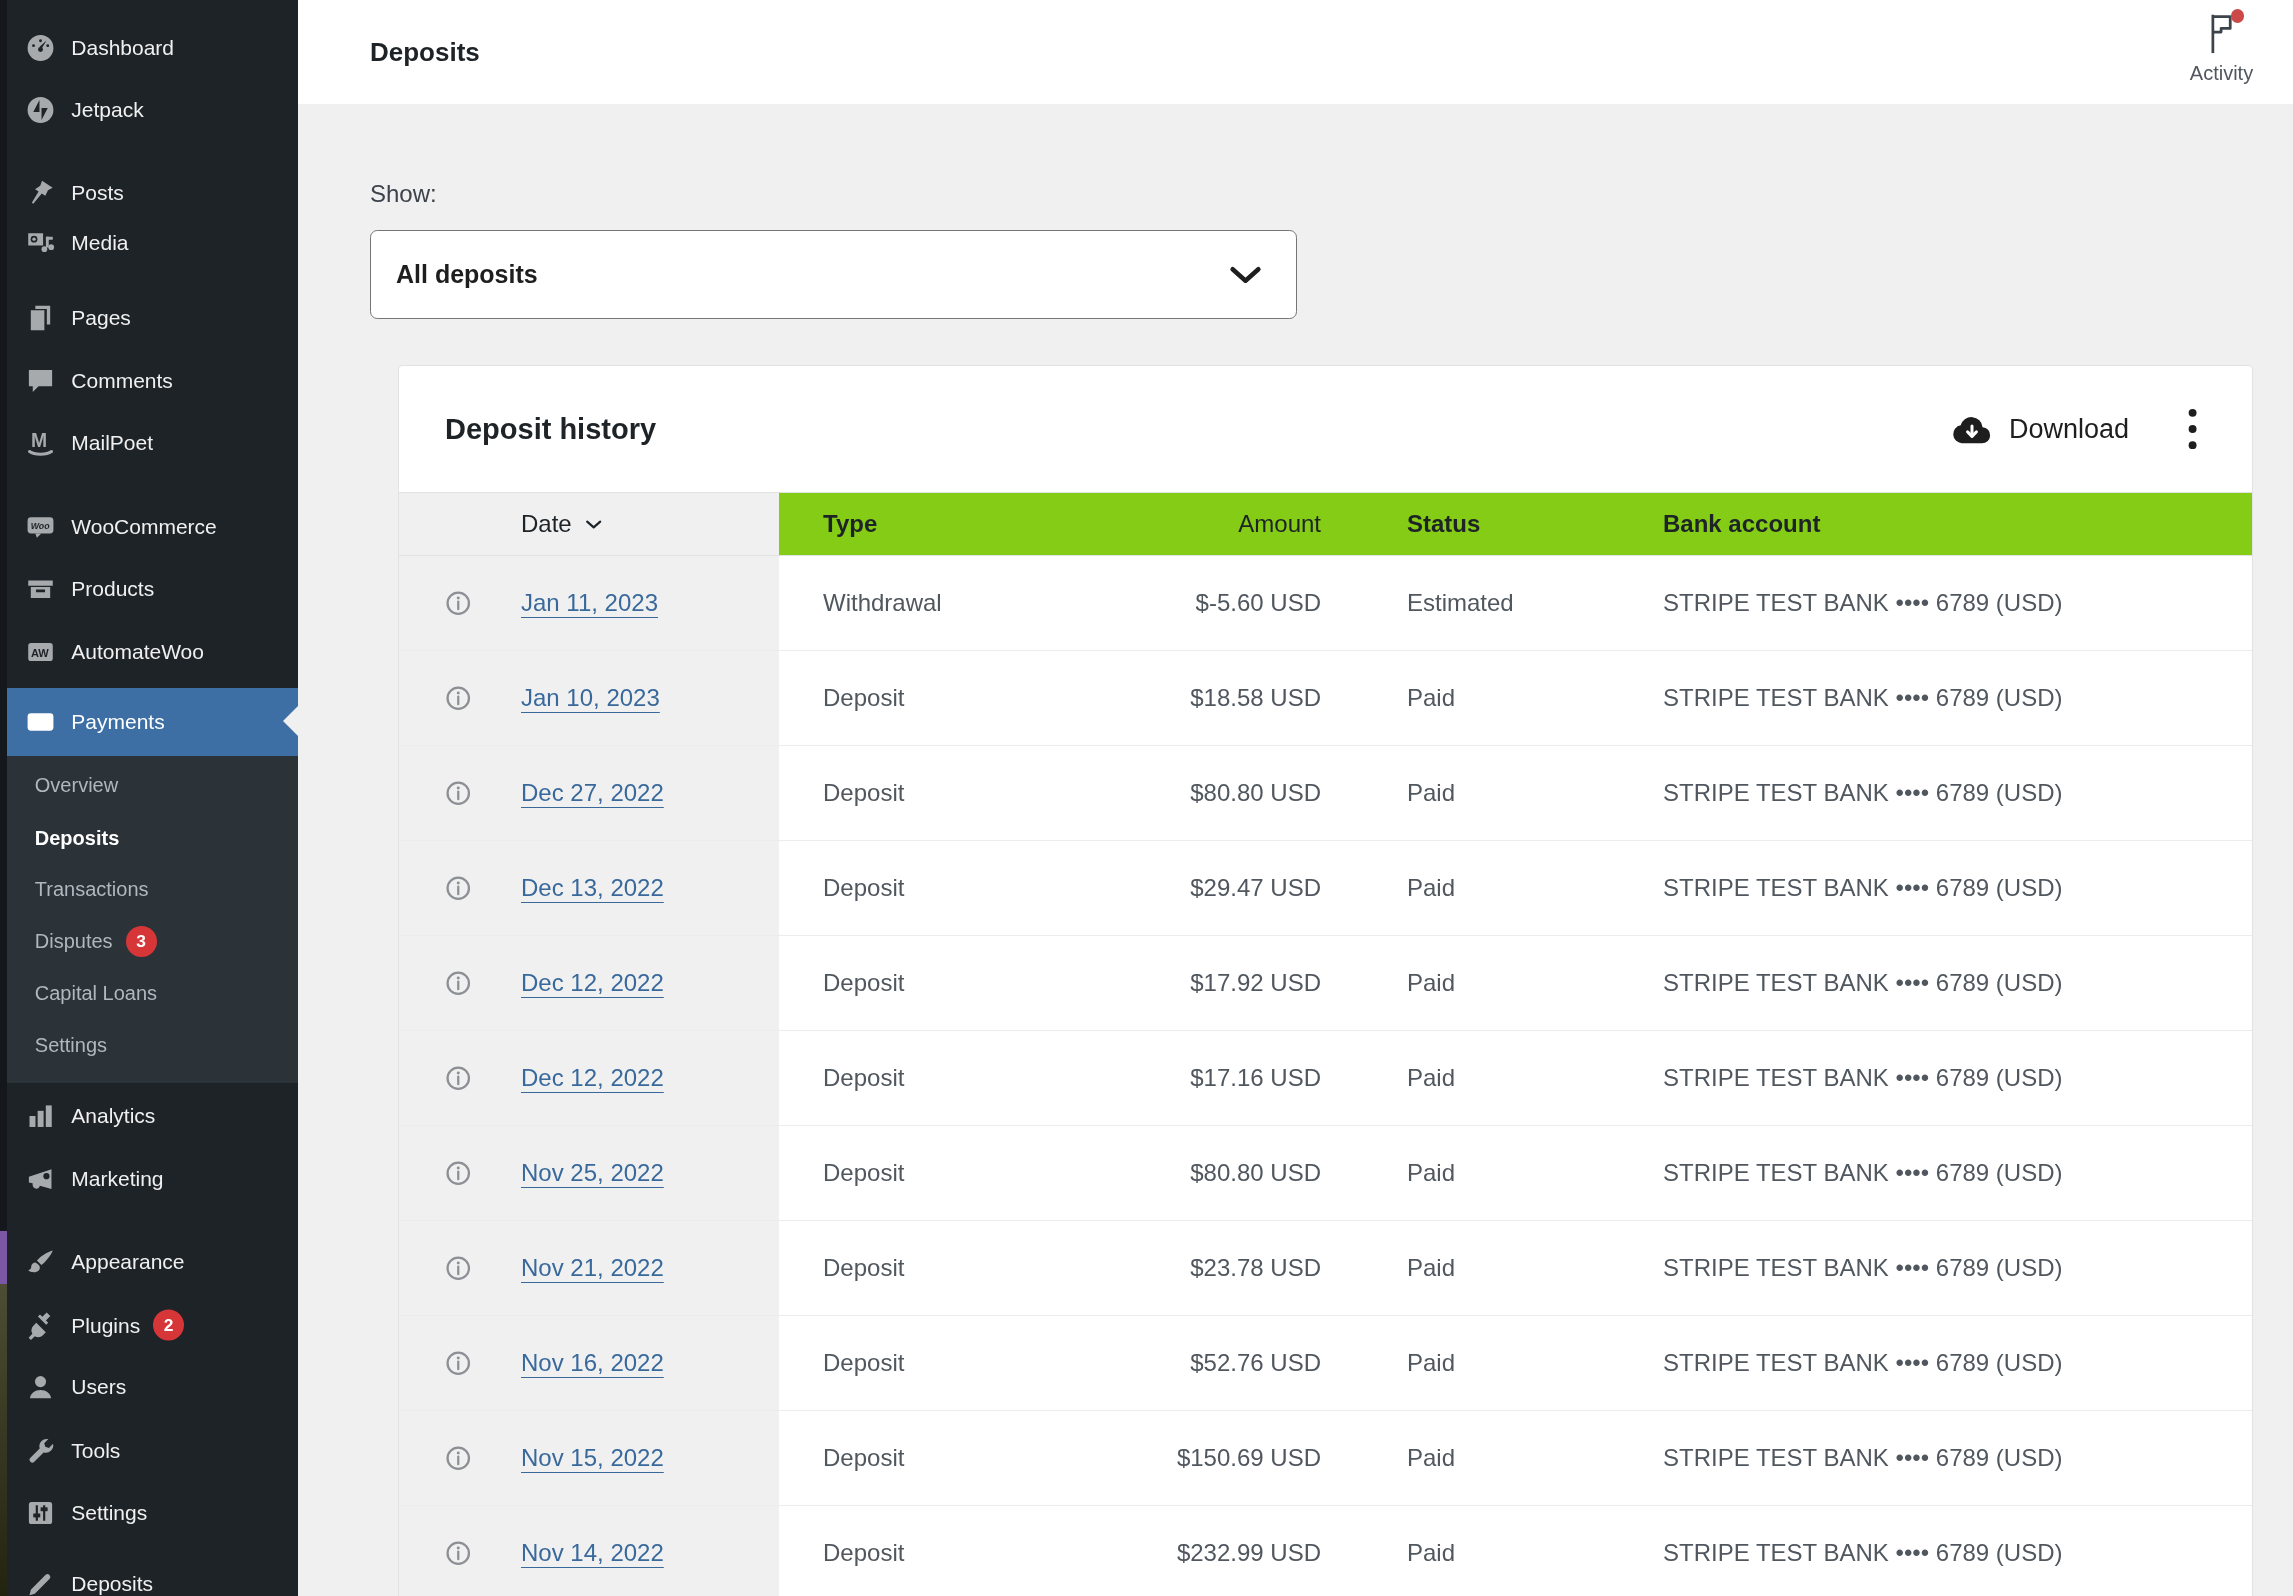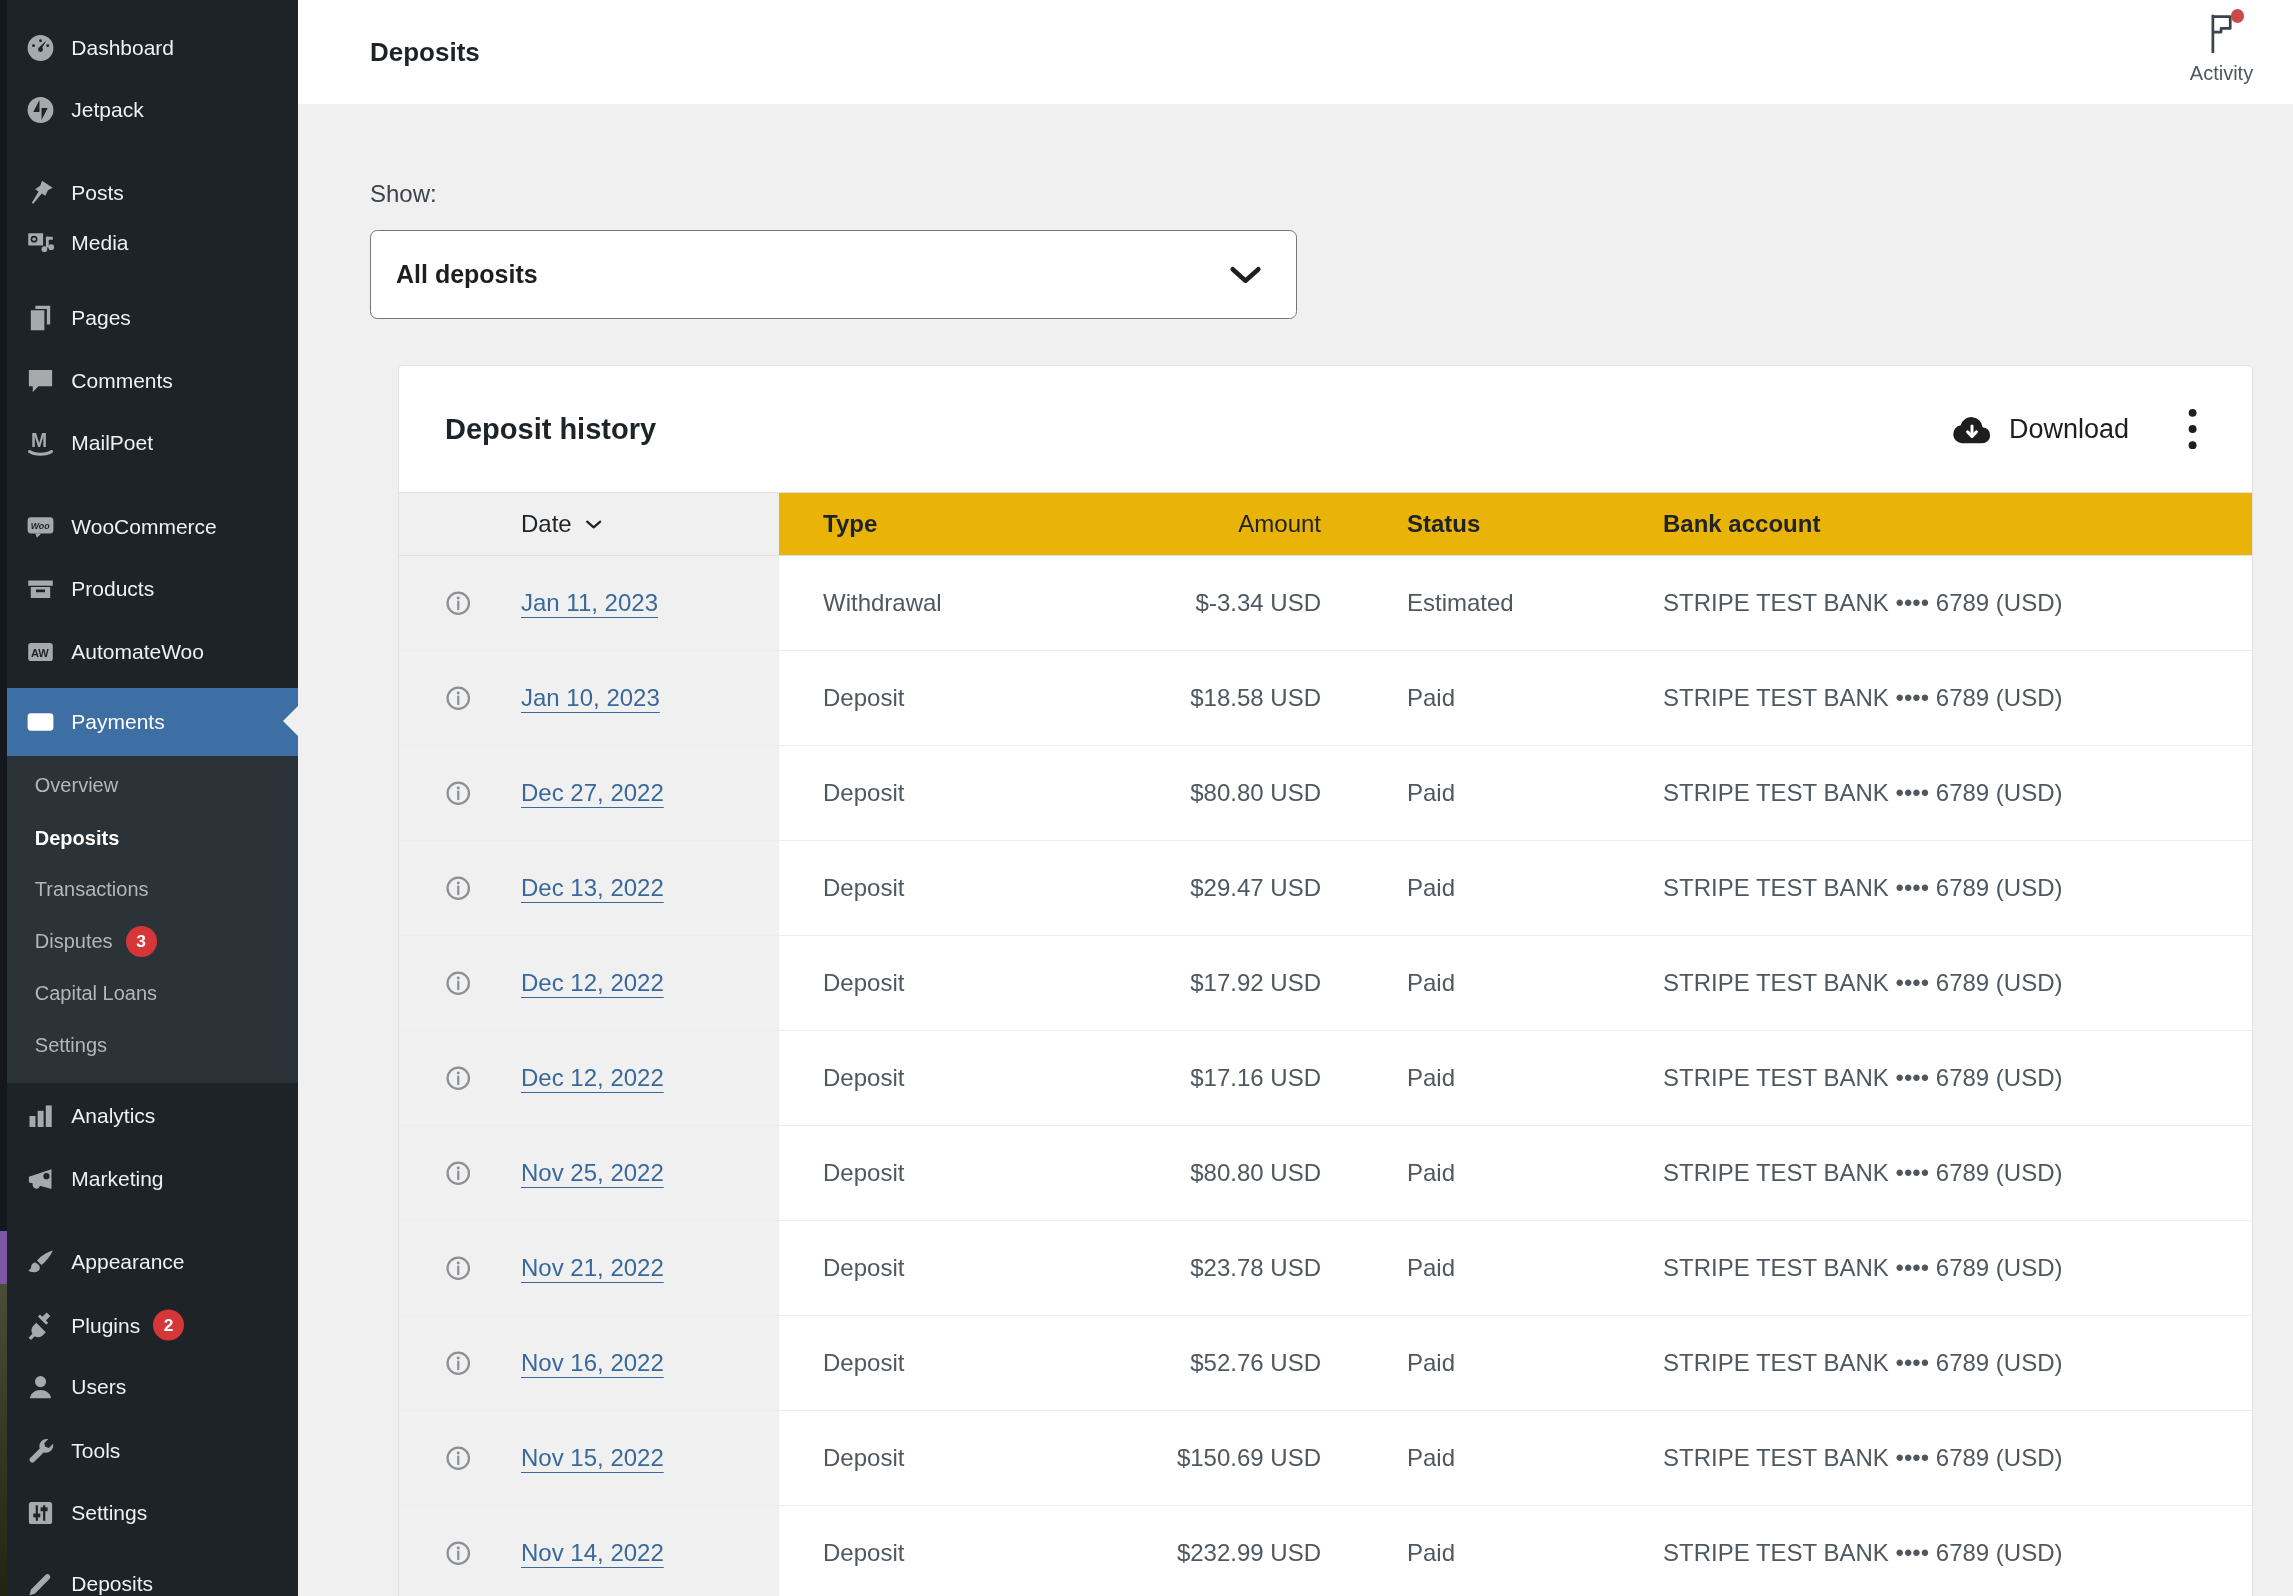--- a/index.html
+++ b/index.html
@@ -54,21 +54,21 @@
   .card{position:absolute;left:72px;top:365px;width:1855px;bottom:0;background:#fff;
     border:0.9px solid #e2e2e2;border-bottom:none;border-radius:4.6px 4.6px 0 0;box-sizing:border-box;overflow:hidden;margin-left:28px;}
   .card-head{position:relative;height:126px;}
   .card-title{position:absolute;left:46px;top:0;height:100%;display:flex;align-items:center;
     font-size:29px;font-weight:700;color:#1d2327;}
   .download{position:absolute;top:0;height:100%;right:123px;display:flex;align-items:center;gap:16.5px;
     cursor:pointer;font-size:27px;color:#1e1e1e;}
   .kebab{position:absolute;top:0;height:100%;right:48px;display:flex;align-items:center;cursor:pointer;padding:0 7.3px;}
 
   .thead,.trow{display:grid;grid-template-columns:101px 279px 379px 187px 299px 1fr;}
-  .thead{height:64px;border-top:0.9px solid #e2e2e2;border-bottom:0.9px solid #e2e2e2;background:#eab308;
+  .thead{height:64px;border-top:0.9px solid #e2e2e2;border-bottom:0.9px solid #e2e2e2;background:#84cc16;
     font-size:24px;color:#1d2327;box-sizing:border-box;}
   .thead>div{display:flex;align-items:center;}
   .th-info,.th-date{background:#f0f0f1;}
   .th-date{padding-left:21px;gap:13px;cursor:pointer;}
   .th-type{padding-left:44px;font-weight:700;}
   .th-amount{justify-content:flex-end;padding-right:24px;cursor:pointer;}
   .th-status{padding-left:62px;font-weight:700;}
   .th-bank{padding-left:19px;font-weight:700;}
 
   .trow{height:95px;border-bottom:0.9px solid #ececec;font-size:24px;color:#50575e;box-sizing:border-box;}
@@ -391,21 +391,21 @@
                   <circle cx="12" cy="12" r="9" stroke="#8c8f94" stroke-width="1.9"></circle>
                   <path d="M12 10.6V17" stroke="#8c8f94" stroke-width="1.9" stroke-linecap="round"></path>
                   <circle cx="12" cy="7.5" r="1.25" fill="#8c8f94"></circle>
                 </svg>
       </span>
     </div>
     <div class="c-date">
       <a class="dlink">Jan 11, 2023</a>
     </div>
     <div class="c-type">Withdrawal</div>
-    <div class="c-amount">$-3.34 USD</div>
+    <div class="c-amount">$-5.60 USD</div>
     <div class="c-status">Estimated</div>
     <div class="c-bank">STRIPE TEST BANK •••• 6789 (USD)</div>
   </div>
 
   <div class="trow">
     <div class="c-info">
       <span style="display:flex;cursor:pointer;">
         <svg width="28.5" height="28.5" viewBox="0 0 24 24" fill="none">
                   <circle cx="12" cy="12" r="9" stroke="#8c8f94" stroke-width="1.9"></circle>
                   <path d="M12 10.6V17" stroke="#8c8f94" stroke-width="1.9" stroke-linecap="round"></path>

